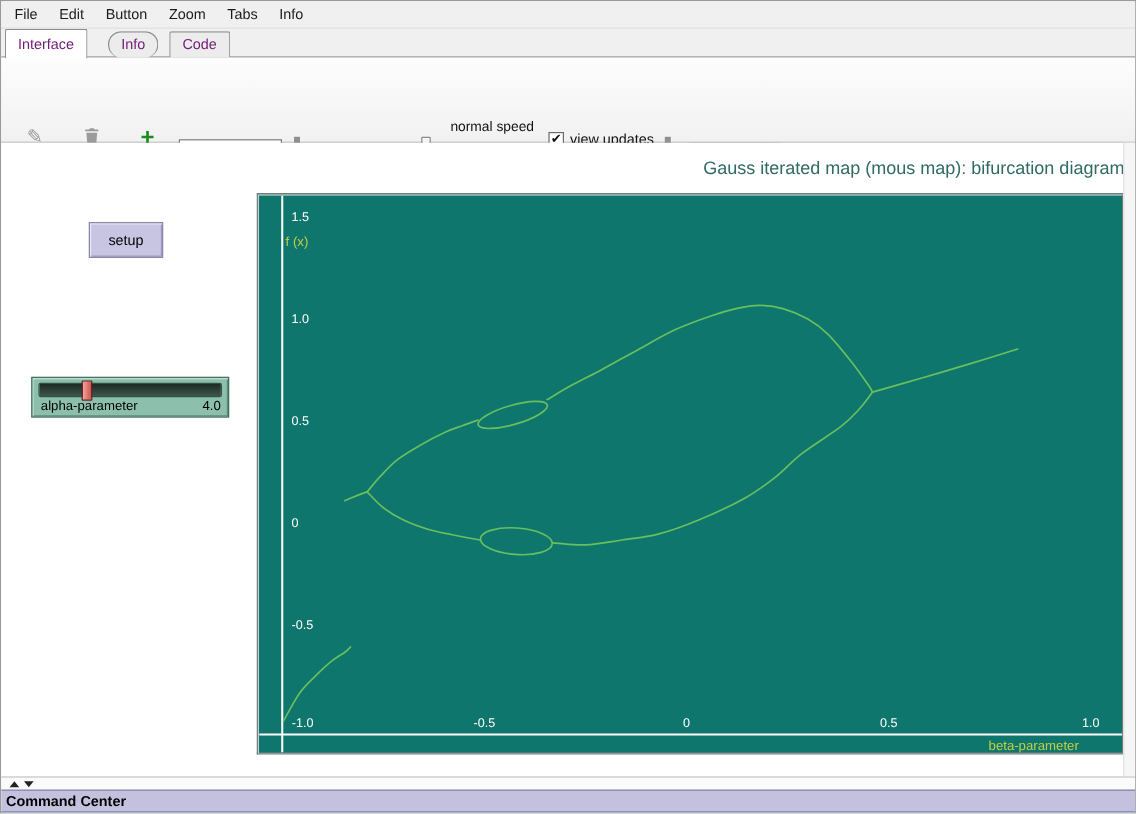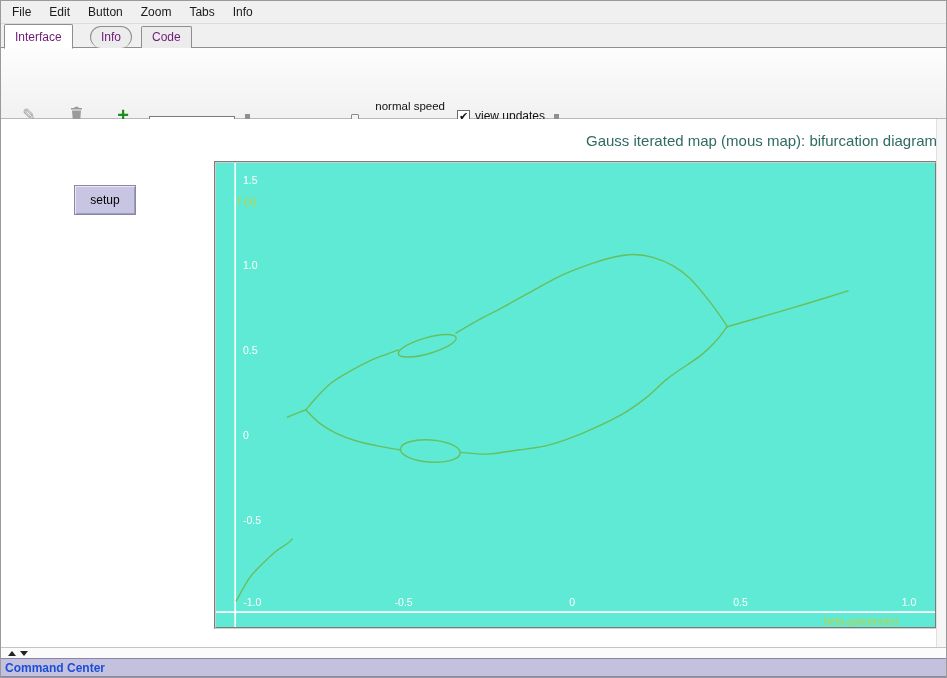--- a/index.html
+++ b/index.html
@@ -81,36 +81,36 @@
                box-shadow:inset 1px 1px 0 #c2ded2, inset -1px -1px 0 #5d8a78; }
   .nl-slider .groove { position:absolute; left:5px; right:5px; top:4px; height:12px;
                        background:linear-gradient(#1d2a25,#3d564c); border:1px solid #355046; border-radius:2px; }
   .nl-slider .shandle { position:absolute; top:-3px; width:9px; height:17px;
                         background:linear-gradient(90deg,#f0a59f,#cf554d); border:1px solid #6e2020; border-radius:1px; }
   .nl-slider .srow { position:absolute; left:7px; right:6px; bottom:2px; display:flex;
                      font-size:11px; color:#000; }
   .nl-slider .srow .sval { margin-left:auto; }
 
   .plot { position:absolute; left:213px; top:42px; width:723px; height:468px;
-          background:#5eead4; border:2px groove #cfcfcf; }
+          background:#0f766e; border:2px groove #cfcfcf; }
   .plot svg { display:block; }
 
   .vscroll { position:absolute; right:0; top:0; width:10px; height:528px;
              background:#f6f6f6; border-left:1px solid #e0e0e0; }
 
   
   .splitstrip { position:absolute; left:0; top:646px; width:100%; height:11px;
                 background:#fbfbfb; border-top:1px solid #c4c4c4; }
   .tri { position:absolute; width:0; height:0; border-left:4px solid transparent; border-right:4px solid transparent; }
   .tri-up { left:7px; top:3px; border-bottom:5px solid #222; }
   .tri-down { left:19px; top:3px; border-top:5px solid #222; }
   .cmdbar { position:absolute; left:0; top:657px; width:100%; height:19px;
             background:#c3c1de; border-top:1px solid #8886a8; border-bottom:1px solid #8886a8;
             display:flex; align-items:center; }
-  .cmdbar .ctitle { font-size:12px; font-weight:bold; color:#1d4ed8; padding-left:4px; }
+  .cmdbar .ctitle { font-size:12px; font-weight:bold; color:#000000; padding-left:4px; }
 </style>
 </head>
 <body>
 
 <div class="app">
 
   <div class="menubar" id="menubar">
       <span class="menu-item">File</span>
       <span class="menu-item">Edit</span>
       <span class="menu-item">Button</span>
@@ -179,20 +179,29 @@
   </div>
 
   <div class="main">
     <div class="plot-title" id="plot-title" style="color: rgb(47, 107, 99);">Gauss iterated map (mous map): bifurcation diagram</div>
 
     <div class="nl-btn setup-btn">
       <span>setup</span>
     </div>
 
 
+    <div class="nl-slider">
+      <div class="groove">
+        <div class="shandle" id="alpha-handle" style="left: 23%;"></div>
+      </div>
+      <div class="srow">
+        <span>alpha-parameter</span>
+        <span class="sval">4.0</span>
+      </div>
+    </div>
 
     <div class="plot">
       <svg id="plot-svg" width="719" height="464">
           <line x1="19.20477975632613" y1="0" x2="19.20477975632613" y2="464" stroke="#ffffff" stroke-width="1.7"></line>
           <line x1="0" y1="449.03774276291676" x2="719" y2="449.03774276291676" stroke="#ffffff" stroke-width="1.7"></line>
           <text x="27" y="21.00256504213999" fill="#ffffff" font-size="10.5">1.5</text>
           <text x="27" y="106.01539025283988" fill="#ffffff" font-size="10.5">1.0</text>
           <text x="27" y="191.02821546353977" fill="#ffffff" font-size="10.5">0.5</text>
           <text x="27" y="276.04104067423964" fill="#ffffff" font-size="10.5">0</text>
           <text x="27" y="361.05386588493957" fill="#ffffff" font-size="10.5">-0.5</text>

